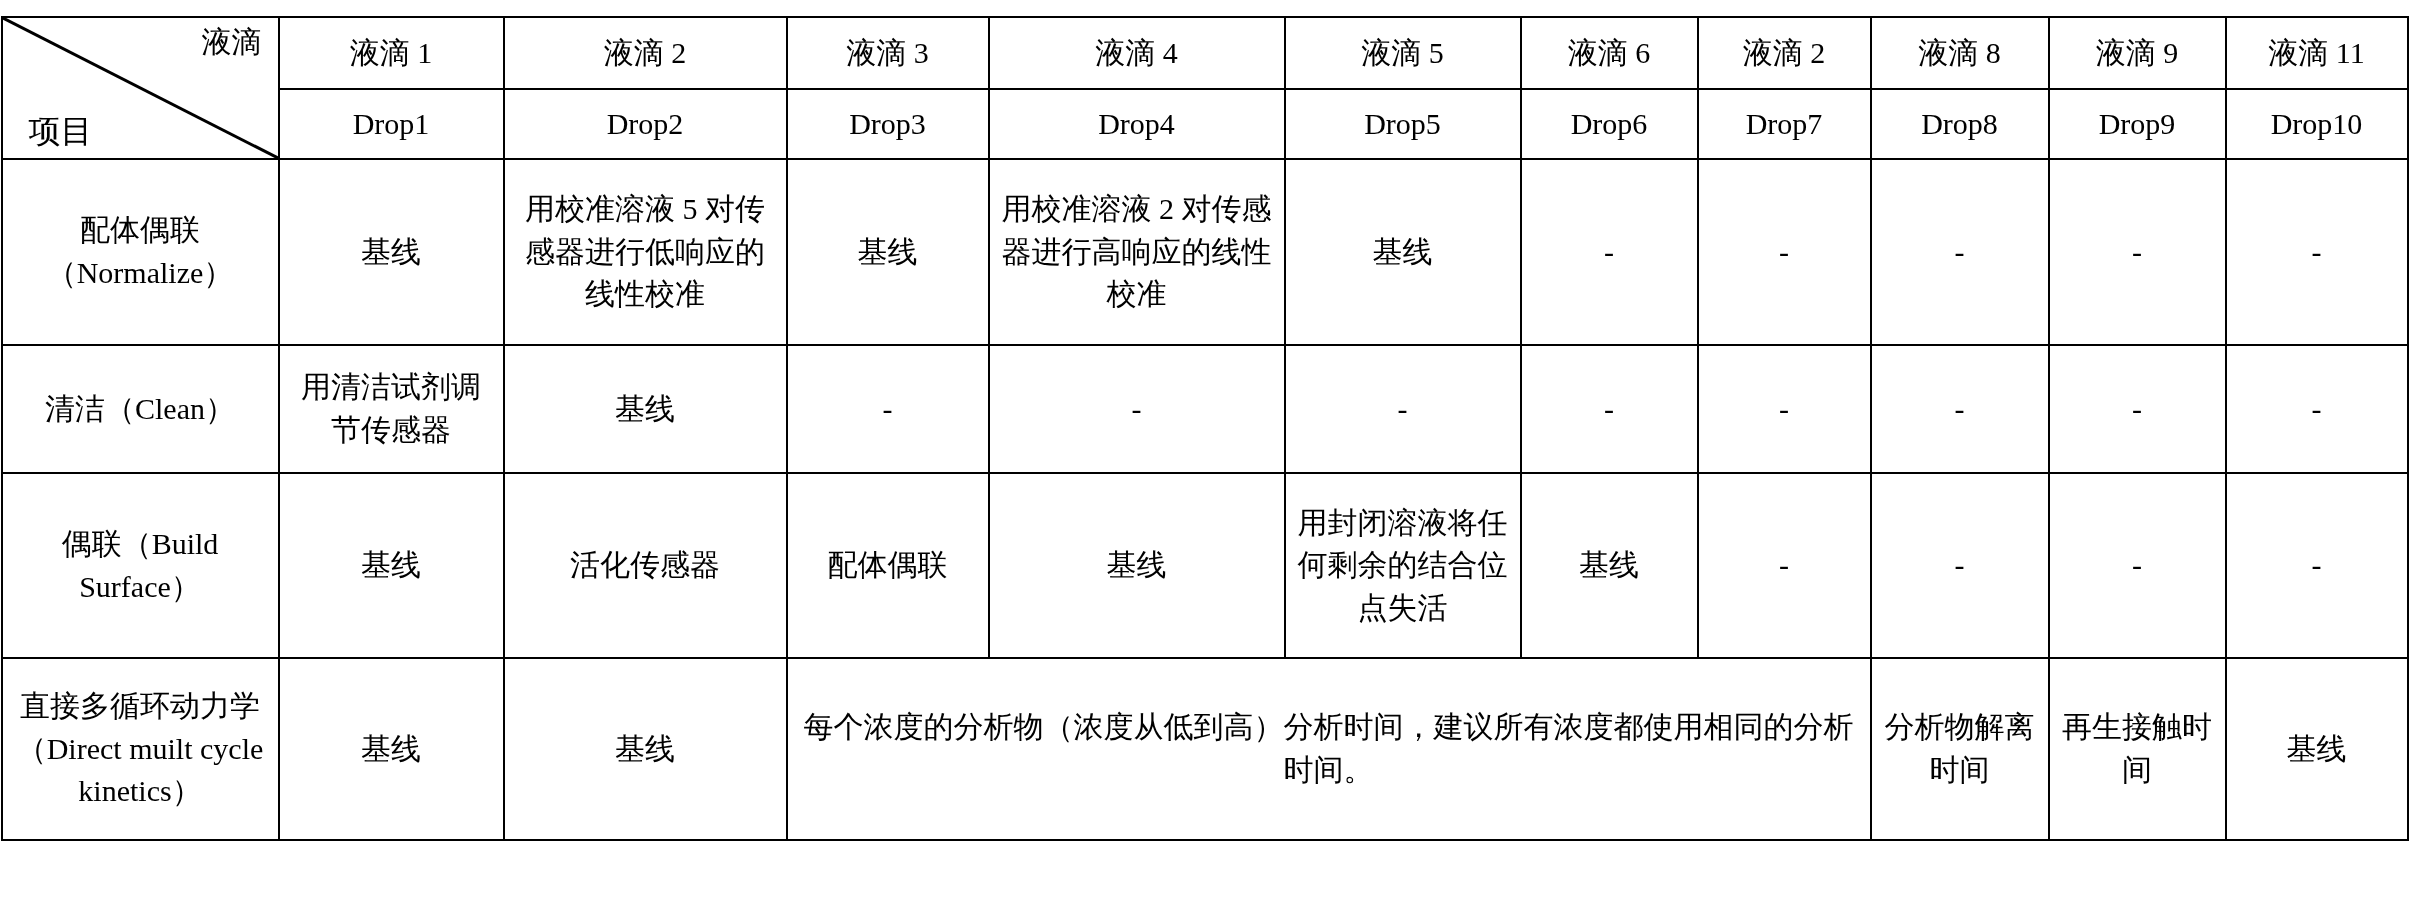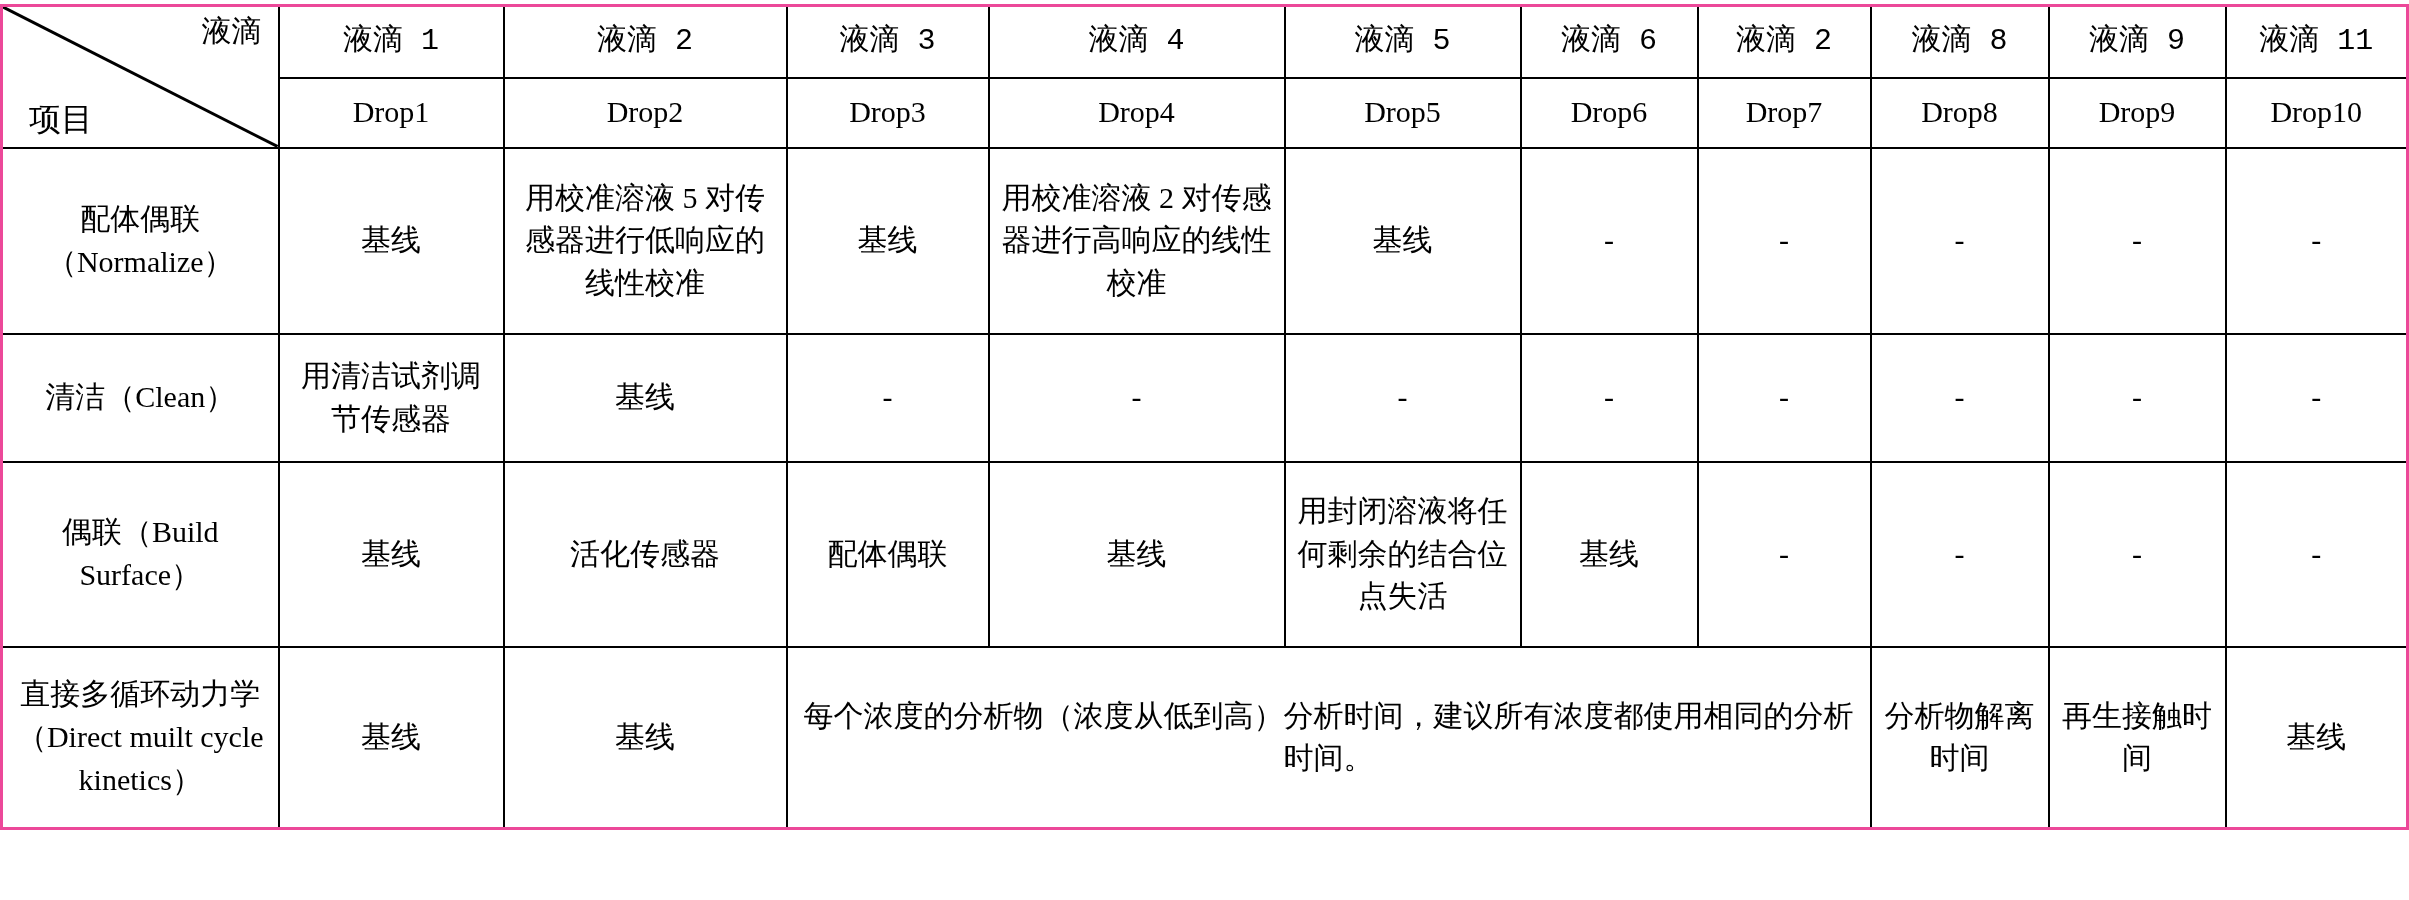--- a/index.html
+++ b/index.html
@@ -18,22 +18,22 @@
     position: relative;
     width: 2409px;
     height: 900px;
     box-sizing: border-box;
     padding: 4px 0 0 0;
   }
   table.grid {
     border-collapse: collapse;
     table-layout: fixed;
     width: 2395px;
-    margin: 0 auto;
-    border: 3px solid #ec4899;
+    margin: 12px auto;
+    border: 1px solid #ec4899;
   }
   table.grid td {
     border: 2px solid #000;
     text-align: center;
     vertical-align: middle;
     font-size: 30px;
     line-height: 1.42;
     padding: 6px 8px;
     box-sizing: border-box;
     word-break: break-word;
@@ -70,21 +70,21 @@
     font-size: 30px;
     line-height: 1.2;
   }
   .corner .lbl-bottom {
     position: absolute;
     bottom: 8px;
     left: 26px;
     font-size: 32px;
     line-height: 1.2;
   }
-  .hdr-cn { height: 72px; font-family: Liberation Mono, monospace; }
+  .hdr-cn { height: 72px; }
   .hdr-en { height: 70px; }
 
   .row-a td { height: 186px; }
   .row-b td { height: 128px; }
   .row-c td { height: 185px; }
   .row-d td { height: 182px; }
 
   .leftlabel { font-size: 30px; line-height: 1.45; }
   .dash { font-size: 30px; }
 </style>

